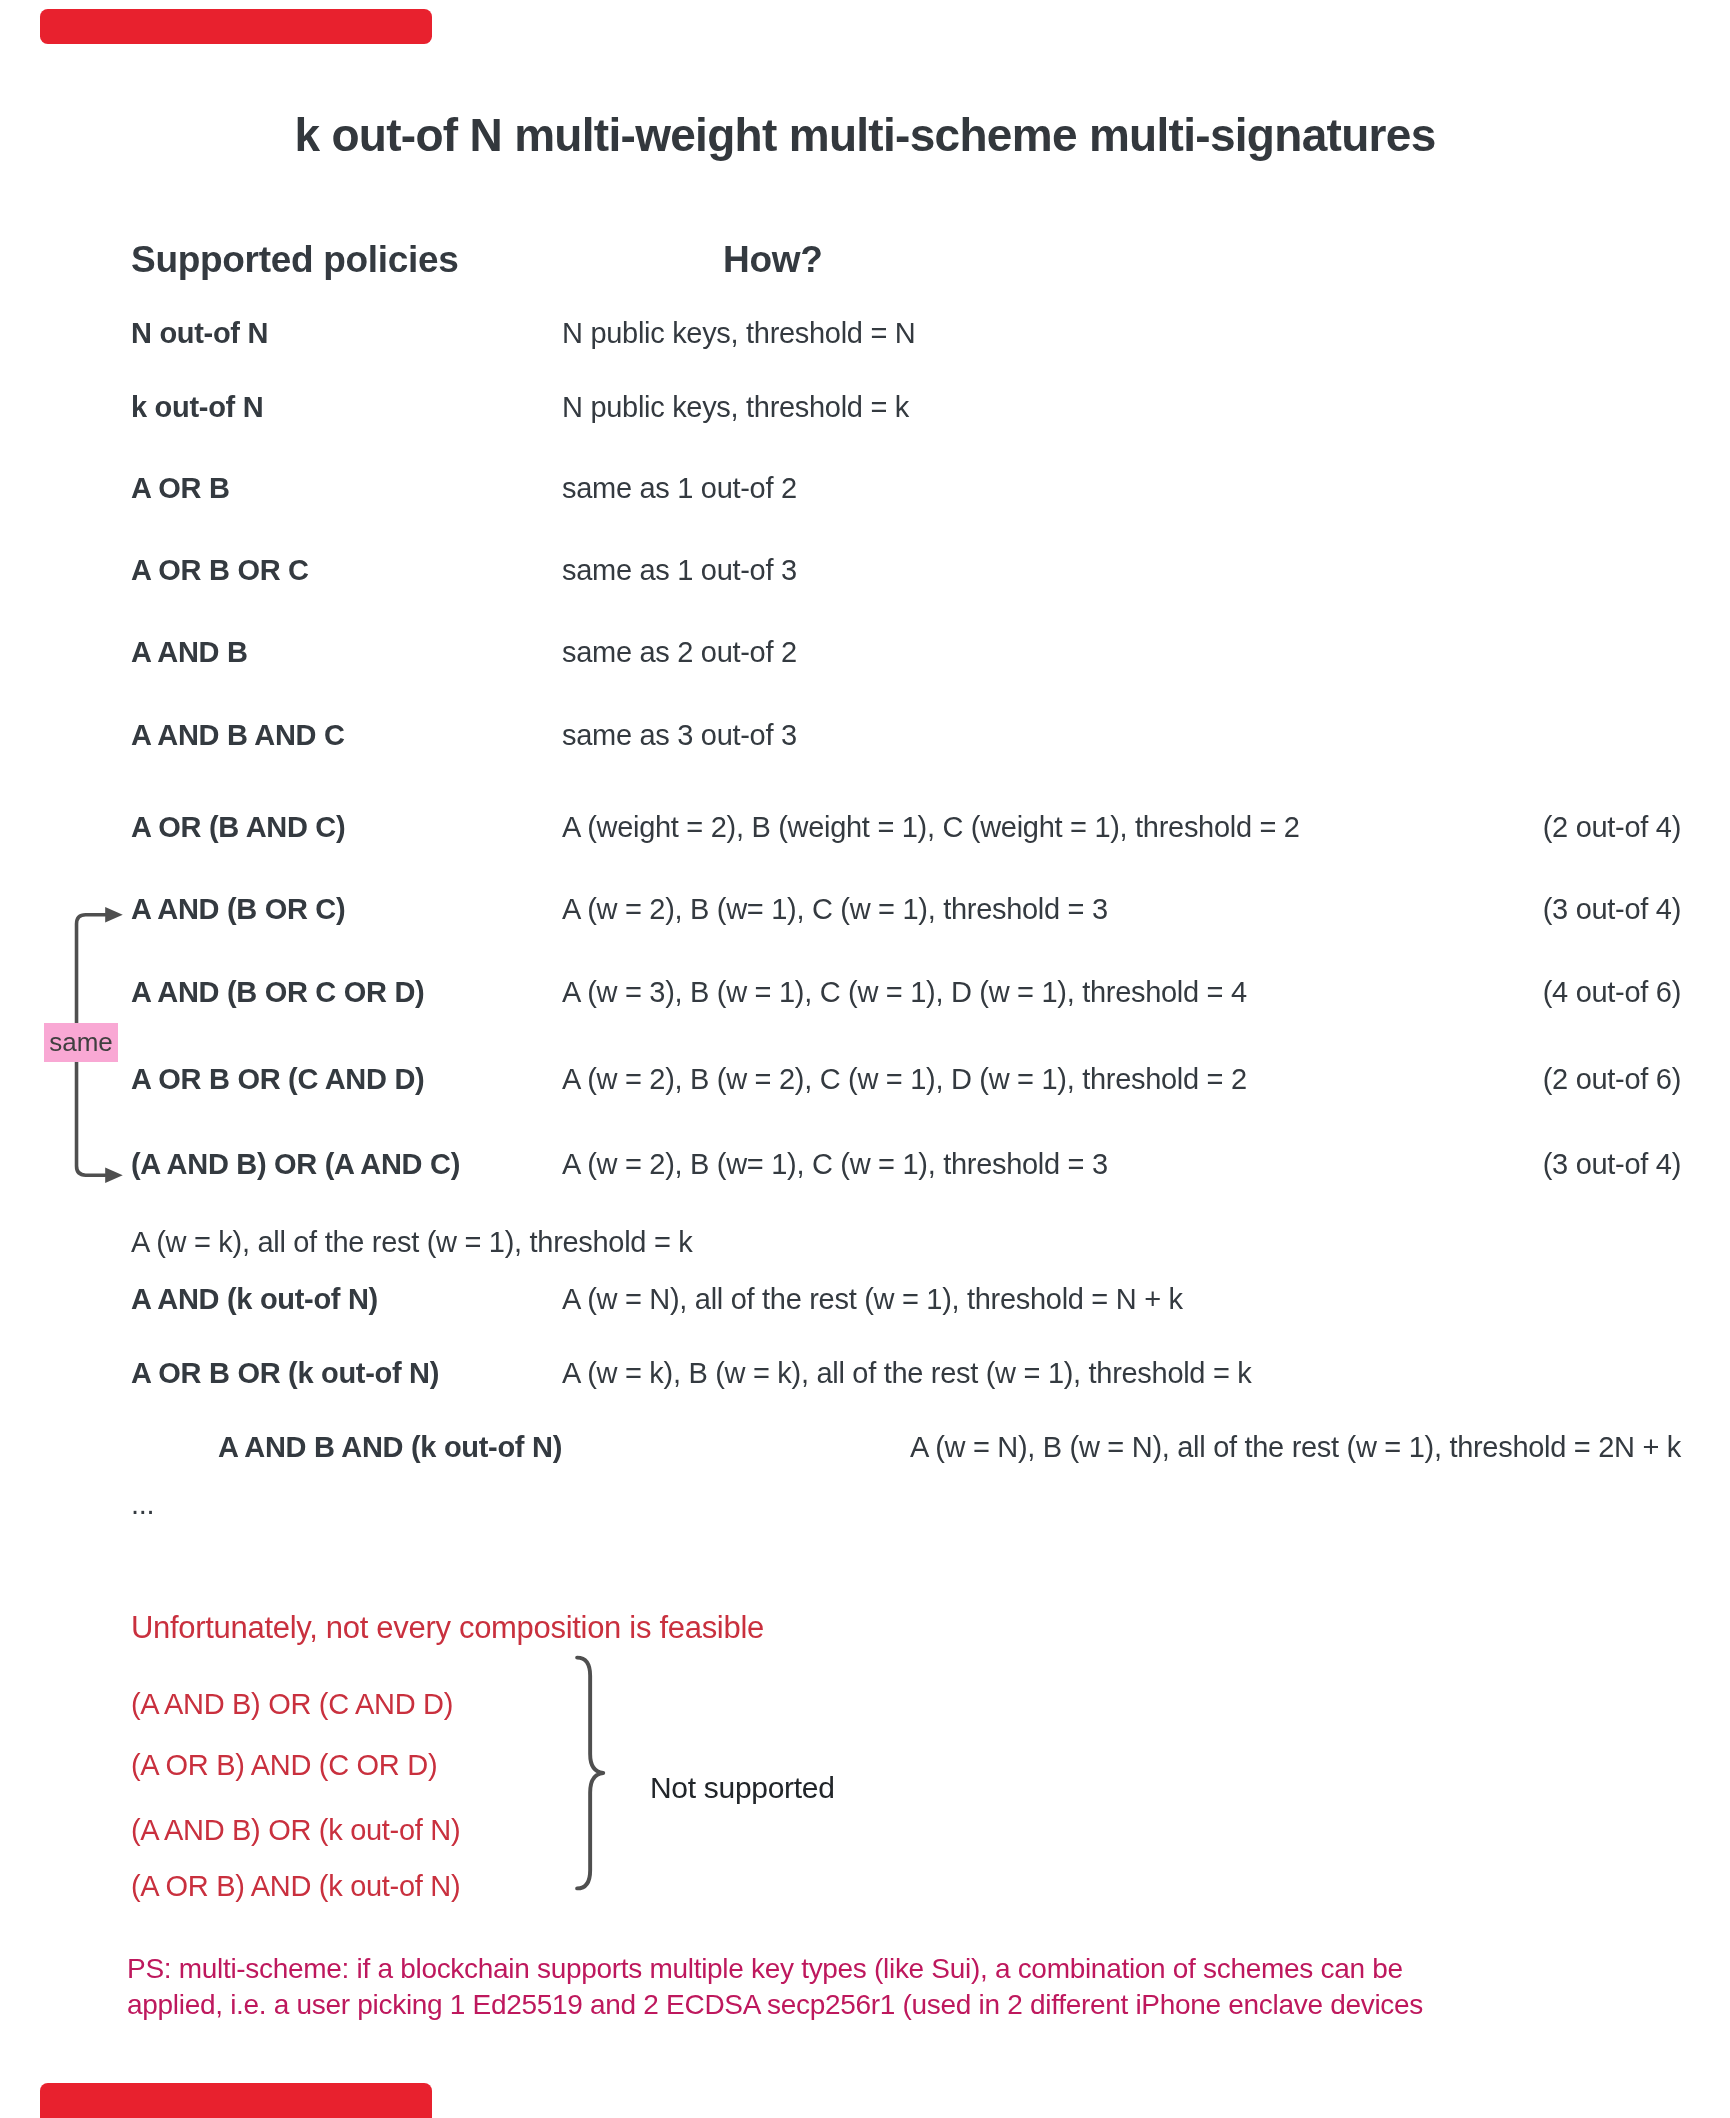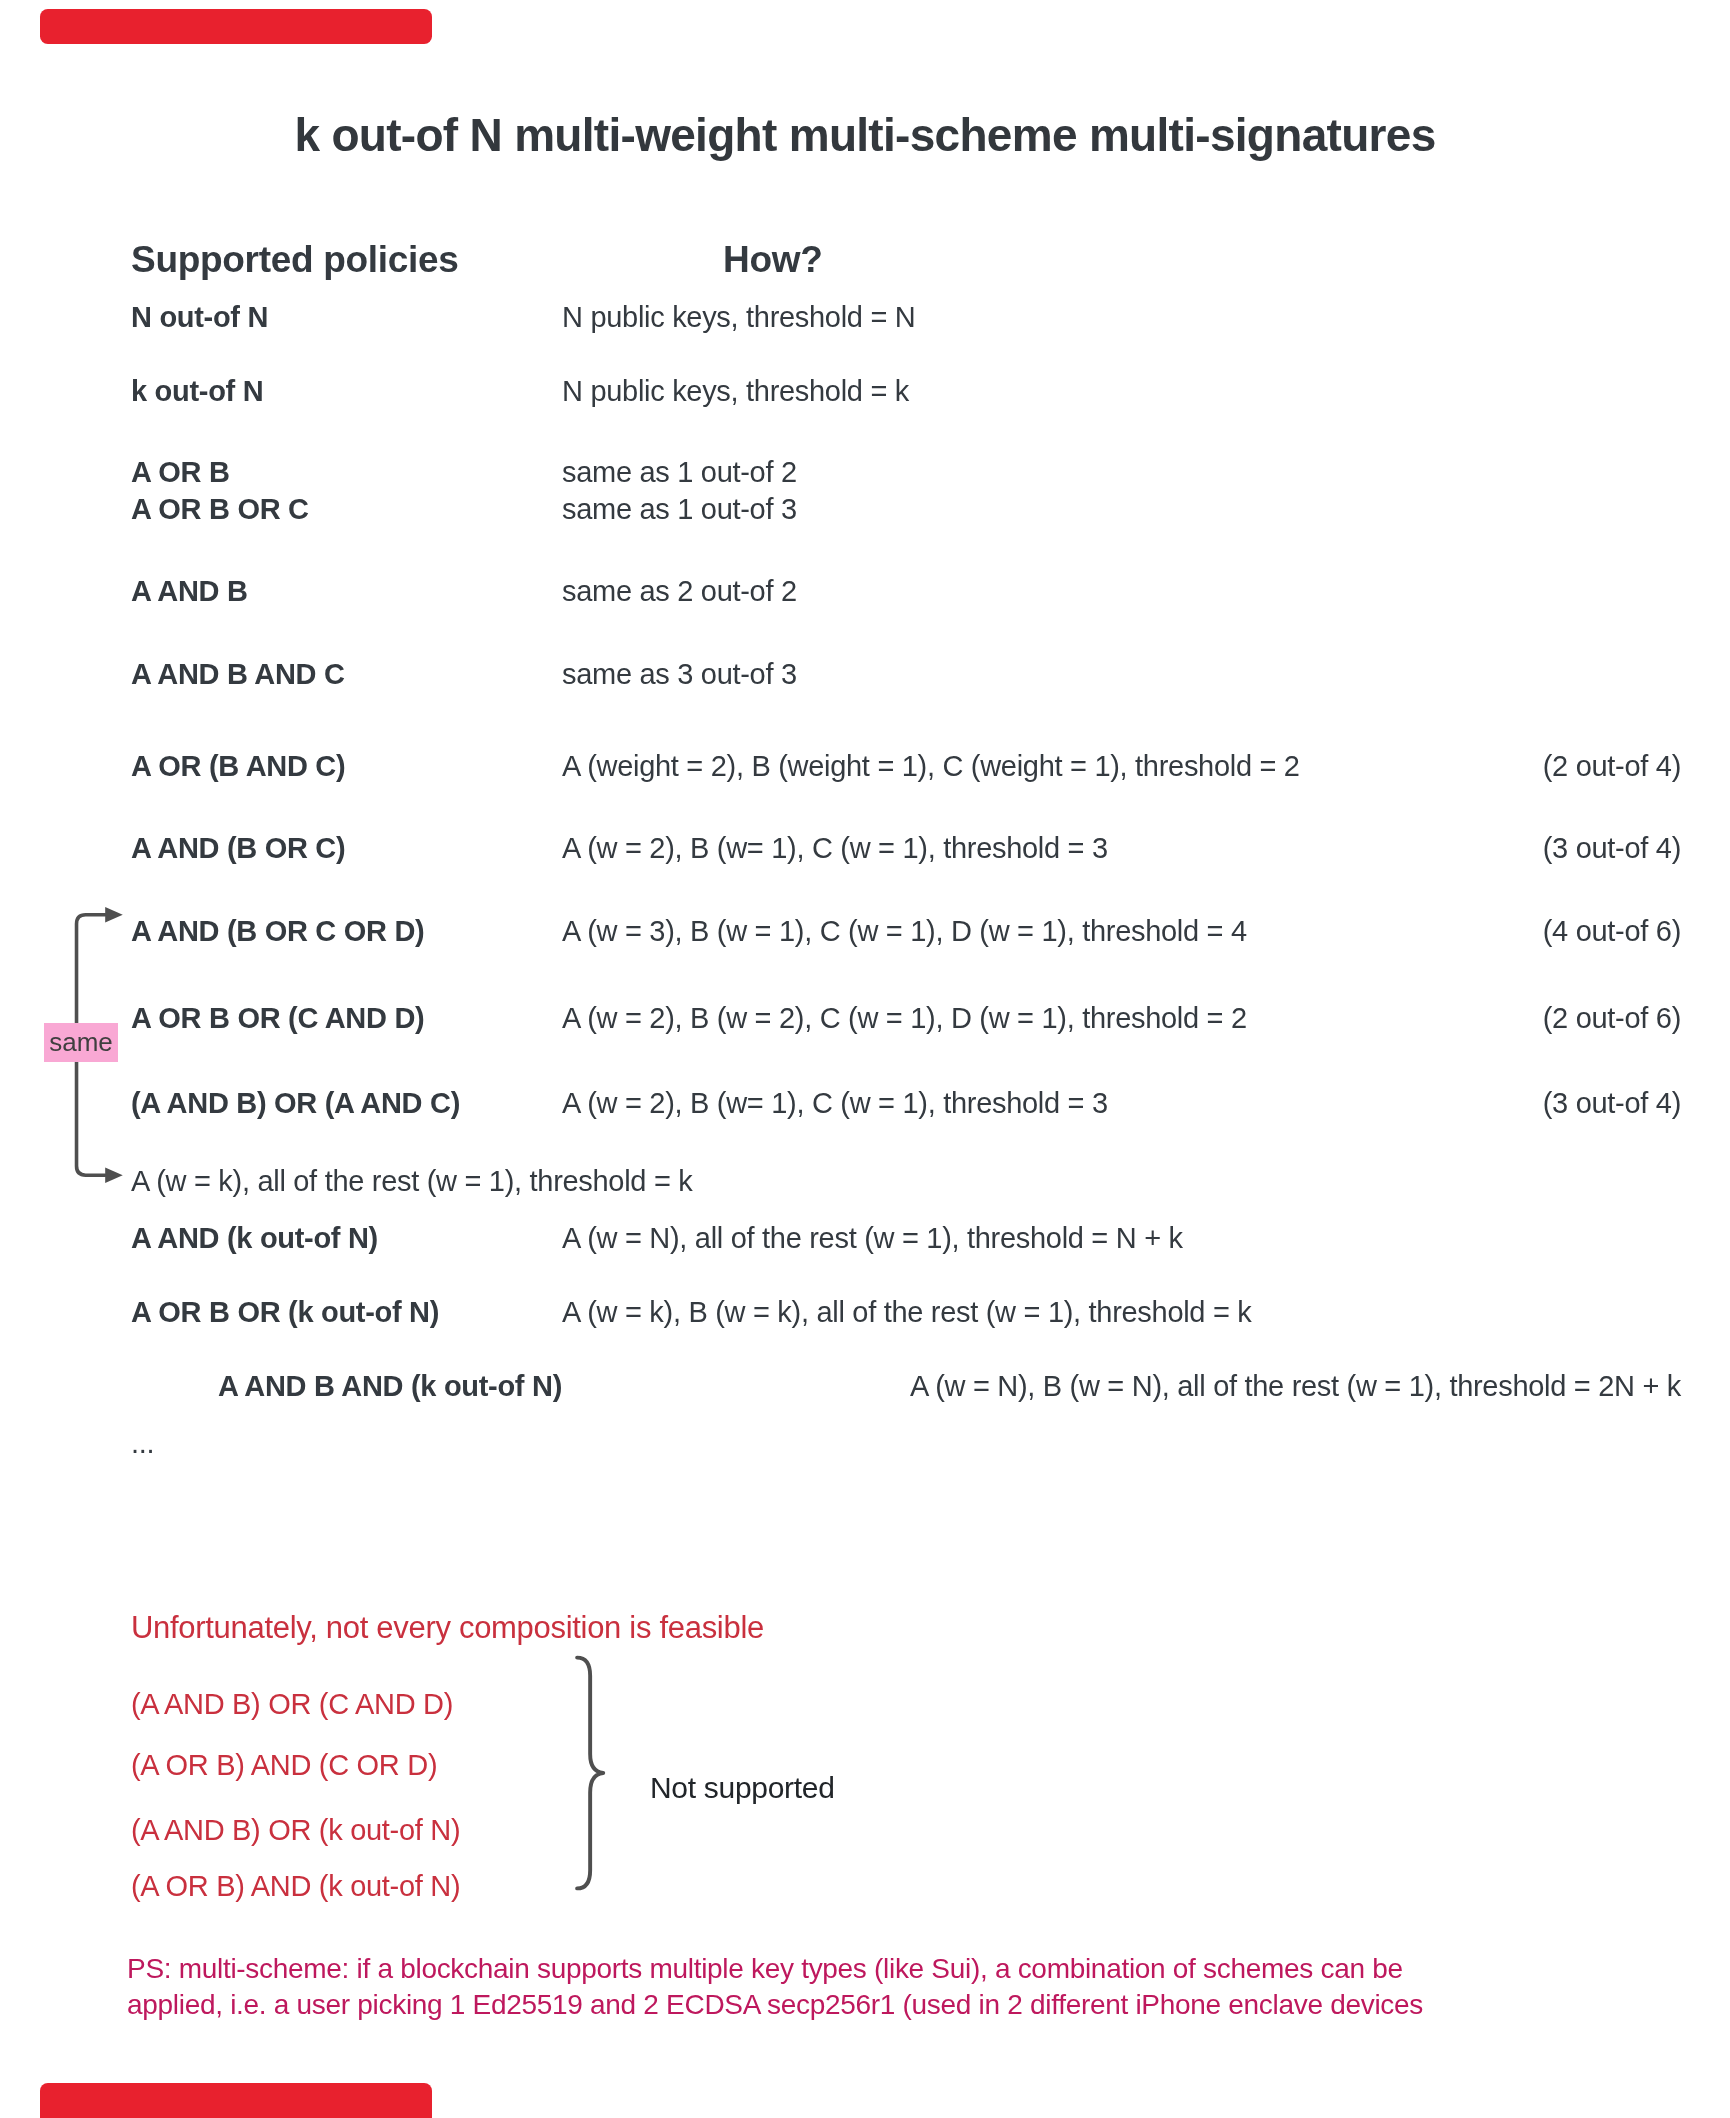--- a/index.html
+++ b/index.html
@@ -22,24 +22,24 @@
   }
   .table{position:absolute;left:131px;top:240px;width:1550px;}
   .hdr-row{display:grid;grid-template-columns:431px 1fr;}
   .hdr{font-size:37px;font-weight:bold;line-height:39px;white-space:nowrap;}
   .hdr-how{padding-left:161px;}
   .row{display:grid;grid-template-columns:431px 1fr auto;line-height:37px;}
   .row span{white-space:nowrap;}
   .policy{font-weight:bold;font-size:29px;}
   .how{font-size:29px;}
   .annot{font-size:29px;text-align:right;}
-  #rows .row:nth-child(1){margin-top:20px;}
+  #rows .row:nth-child(1){margin-top:36px;}
   #rows .row:nth-child(2){margin-top:37px;}
   #rows .row:nth-child(3){margin-top:44px;}
-  #rows .row:nth-child(4){}
+  #rows .row:nth-child(4){margin-top:45px;}
   #rows .row:nth-child(5){margin-top:45px;}
   #rows .row:nth-child(6){margin-top:46px;}
   #rows .row:nth-child(7){margin-top:55px;}
   #rows .row:nth-child(8){margin-top:45px;}
   #rows .row:nth-child(9){margin-top:46px;}
   #rows .row:nth-child(10){margin-top:50px;}
   #rows .row:nth-child(11){margin-top:48px;}
   #rows .row:nth-child(12){margin-top:41px;}
   #rows .row:nth-child(13){margin-top:20px;}
   #rows .row:nth-child(14){margin-top:37px;}

